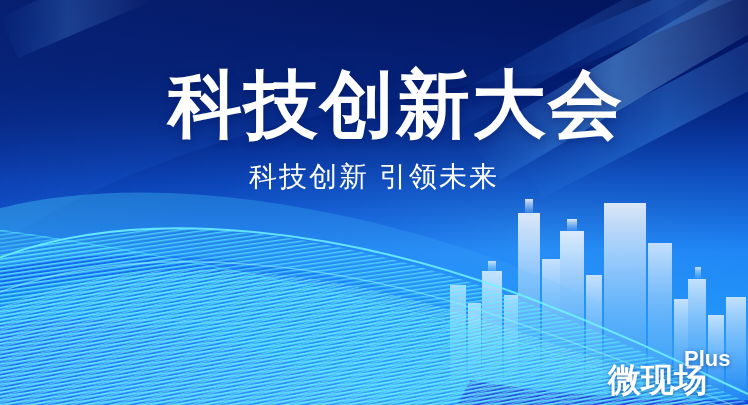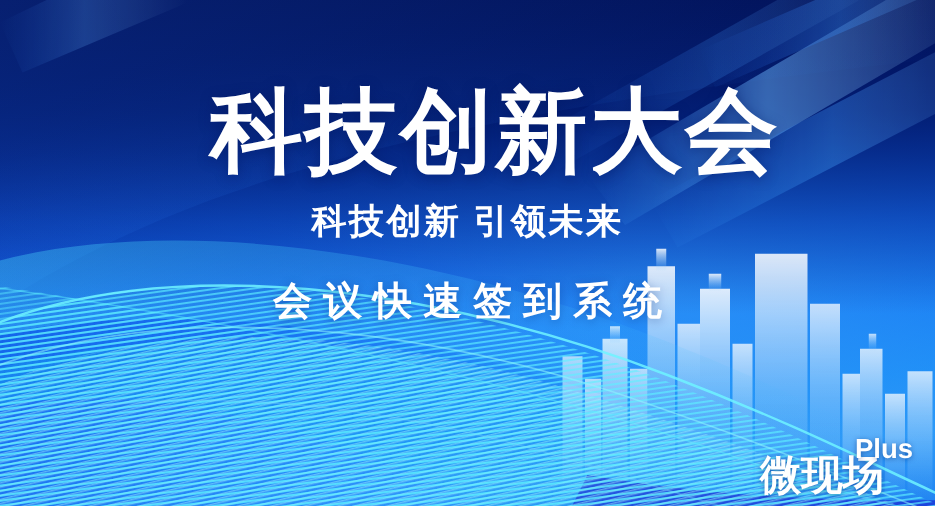--- a/index.html
+++ b/index.html
@@ -72,21 +72,21 @@
     padding-left: 44px;
   }
   .subtitle {
     position: absolute;
     left: 0; right: 0;
     top: 160px;
     text-align: center;
     color: #ffffff;
     font-size: 28px;
     line-height: 34px;
-    font-weight: 700;
+    font-weight: 400;
     letter-spacing: 2px;
     white-space: nowrap;
   }
   .tagline {
     position: absolute;
     left: 0; right: 0;
     top: 222px;
     text-align: center;
     color: #ffffff;
     font-size: 31px;
@@ -265,20 +265,19 @@
     <path d="M-20,266 C130,198 352,230 534,300 C654,346 718,382 775,406" fill="none" stroke="#6ff3ff" stroke-opacity=".85" stroke-width="2"></path>
     <path d="M-20,300 C120,238 322,258 492,314 C628,360 708,396 775,422" fill="none" stroke="#8ef6ff" stroke-opacity=".55" stroke-width="1.4"></path>
     <path d="M-20,228 C166,252 396,300 566,358 C652,388 722,408 775,418" fill="none" stroke="#5ef0ff" stroke-opacity=".45" stroke-width="1.2"></path>
     <path d="M-20,348 C110,300 300,318 470,372 C600,414 700,440 775,452" fill="none" stroke="#7bd6ff" stroke-opacity=".35" stroke-width="1.2"></path>
   </svg>
 
   <div class="title">科技创新大会</div>
 
   <div class="subtitle">科技创新 引领未来</div>
 
-  <div class="tagline">会议快速签到系统</div>
 
   <div class="brand">
     <span class="brand-name">微现场</span>
     <span class="brand-sup">Plus</span>
   </div>
 
 </div>
 
 </body></html>

